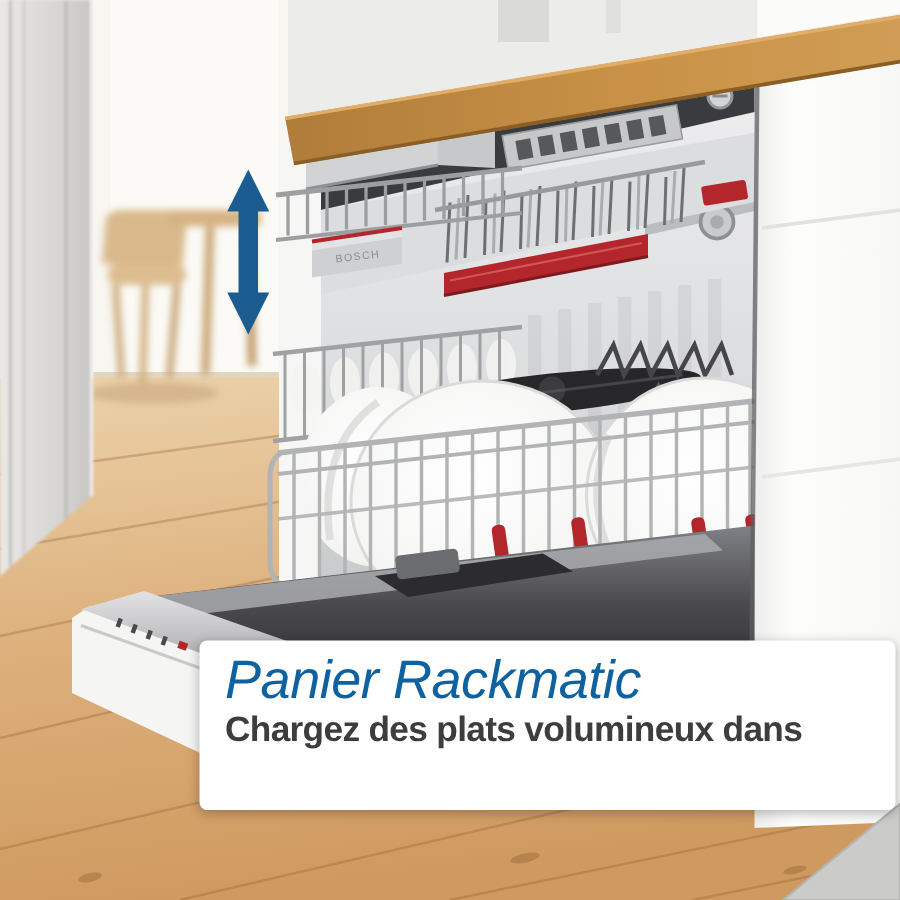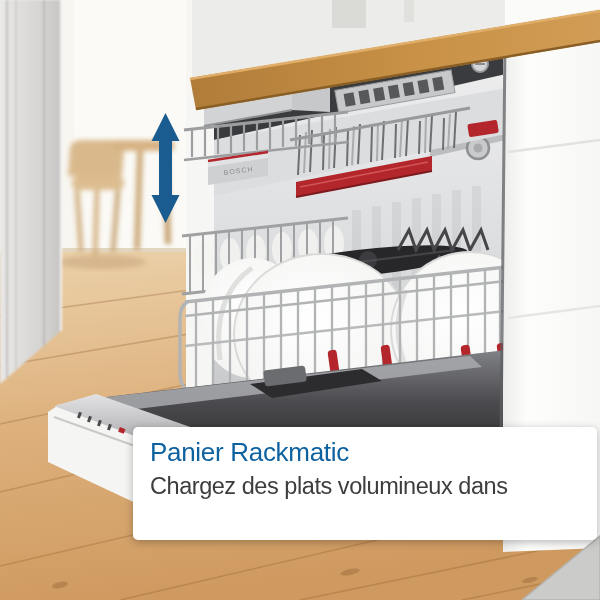--- a/index.html
+++ b/index.html
@@ -19,25 +19,25 @@
   .red-part{fill:var(--red);}
   .red-stripe{stroke:var(--red);}
   .arrow-shape{fill:var(--arrow);}
   .caption-card{
     position:absolute;left:133px;top:427px;width:464px;height:113px;
     background:var(--card-bg);border-radius:5px;
     box-shadow:0 2px 8px rgba(0,0,0,.28);
     padding:9px 0 0 17px;box-sizing:border-box;
   }
   .caption-title{
-    color:var(--accent);font-size:26px;line-height:33px;font-weight:400;
-    letter-spacing:-0.3px;white-space:nowrap;
+    color:var(--accent);font-size:36px;line-height:33px;font-weight:400;
+    letter-spacing:-0.3px;white-space:nowrap;font-style:italic;
   }
   .caption-line{
-    color:var(--body-text);font-size:23.5px;line-height:35px;font-weight:400;
+    color:var(--body-text);font-size:23.5px;line-height:35px;font-weight:700;
     letter-spacing:-0.45px;white-space:nowrap;
   }
   .arrow-wrap{position:absolute;left:145px;top:110px;width:41px;height:118px;}
 </style>
 </head>
 <body>
 
 <div class="stage">
 <svg class="scene-svg" viewBox="0 0 600 600">
   <defs>

